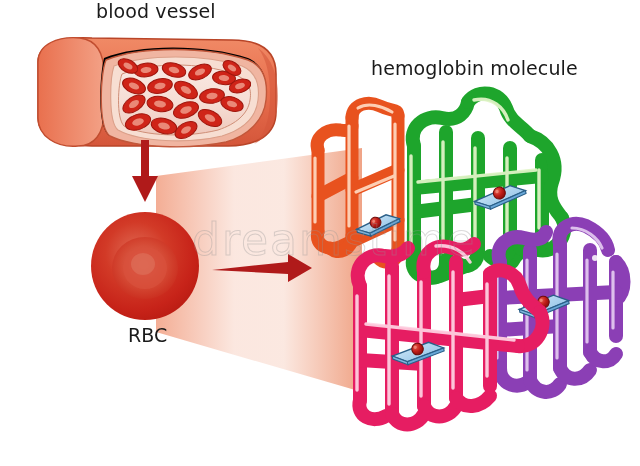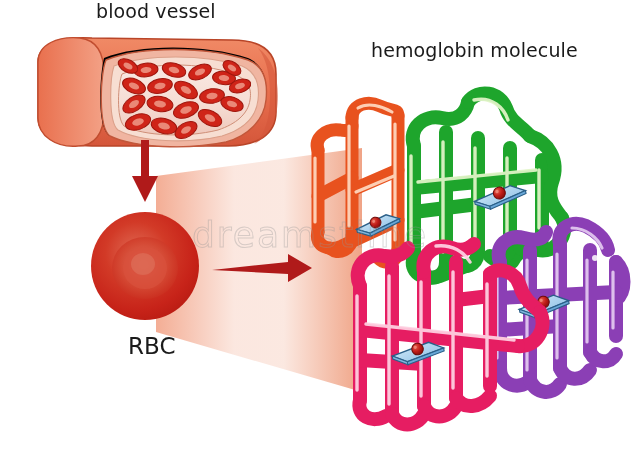--- a/index.html
+++ b/index.html
@@ -26,38 +26,38 @@
     white-space: nowrap;
     letter-spacing: 0.1px;
   }
   #label-blood-vessel {
     left: 96px;
     top: 0;
     font-size: 19px;
   }
   #label-hemoglobin {
     left: 371px;
-    top: 39px;
+    top: 57px;
     font-size: 19px;
   }
   #label-rbc {
     left: 128px;
-    top: 333px;
-    font-size: 23px;
+    top: 324px;
+    font-size: 19px;
   }
   svg.art {
     position: absolute;
     left: 0;
     top: 0;
   }
   .wm {
     position: absolute;
     left: 192px;
     top: 214px;
-    font-size: 36px;
+    font-size: 44px;
     font-family: "DejaVu Sans", sans-serif;
     color: transparent;
     -webkit-text-stroke: 1px rgba(150,150,150,0.35);
     letter-spacing: 2px;
     pointer-events: none;
     user-select: none;
   }
 </style>
 </head>
 <body>

